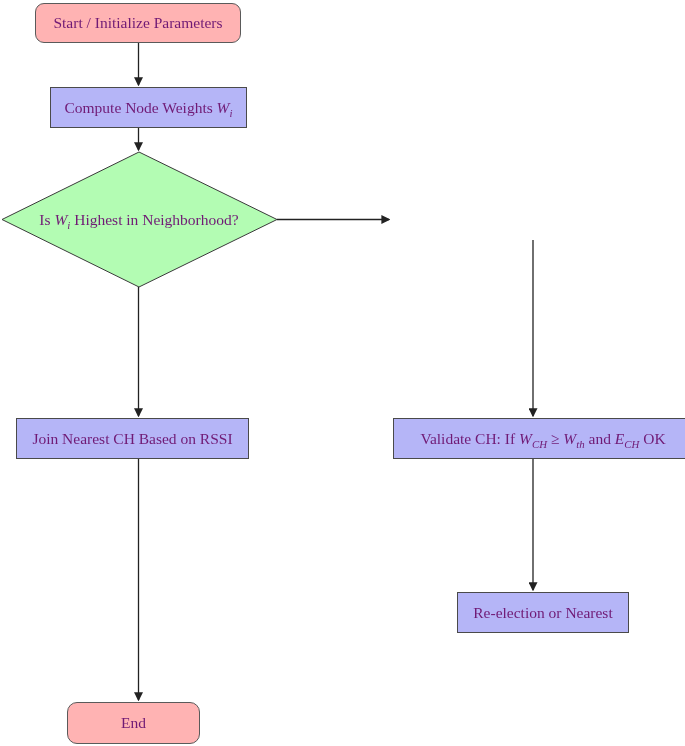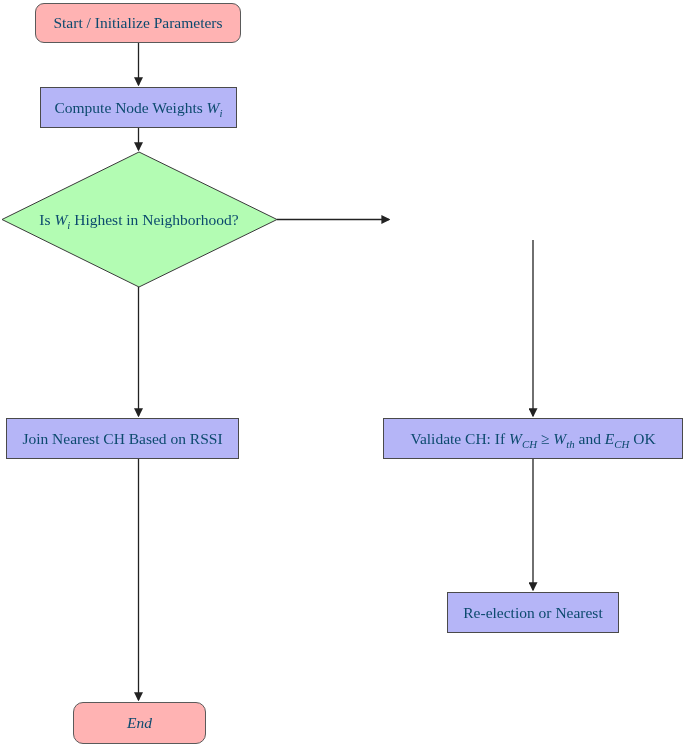--- a/index.html
+++ b/index.html
@@ -7,21 +7,21 @@
     padding: 0;
     background: #ffffff;
   }
   .canvas {
     position: relative;
     width: 685px;
     height: 746px;
     background: #ffffff;
     font-family: "Liberation Serif", "DejaVu Serif", serif;
     font-size: 15.5px;
-    color: #0c4a6e;
+    color: #701a75;
     overflow: hidden;
   }
   .edges-layer {
     position: absolute;
     left: 0;
     top: 0;
     width: 685px;
     height: 746px;
   }
   .node {
@@ -34,39 +34,40 @@
     border: 1px solid var(--node-border, #4a4a4a);
     line-height: 1.15;
   }
   .terminal {
     background: var(--terminal-fill, #ffb3b3);
     border-color: var(--terminal-border, #5a5a5a);
     border-radius: 9px;
   }
   .process {
     background: var(--process-fill, #b5b5f7);
+    margin-left: 10px;
   }
   .diamond-label {
     position: absolute;
     left: 9px;
     top: 200px;
     width: 260px;
     height: 39px;
     display: flex;
     align-items: center;
     justify-content: center;
     text-align: center;
   }
   #n-start    { left: 35px;  top: 3px;   width: 206px; height: 40px; }
   #n-compute  { left: 40px;  top: 87px;  width: 197px; height: 41px; }
   #n-declare  { left: 391px; top: 198px; width: 284px; height: 42px; }
   #n-join     { left: 6px;  top: 418px; width: 233px; height: 41px; }
   #n-validate { left: 383px; top: 418px; width: 300px; height: 41px; }
   #n-reelect  { left: 447px; top: 592px; width: 172px; height: 41px; }
-  #n-end      { left: 73px;  top: 702px; width: 133px; height: 42px; border-radius: 10px; font-style: italic; }
+  #n-end      { left: 67px;  top: 702px; width: 133px; height: 42px; border-radius: 10px; }
   i { font-style: italic; }
   sub { font-size: 0.7em; line-height: 0; }
 </style>
 </head>
 <body>
 
 <div class="canvas">
 
   <svg class="edges-layer" width="685" height="746" viewBox="0 0 685 746" xmlns="http://www.w3.org/2000/svg">
     <defs>

